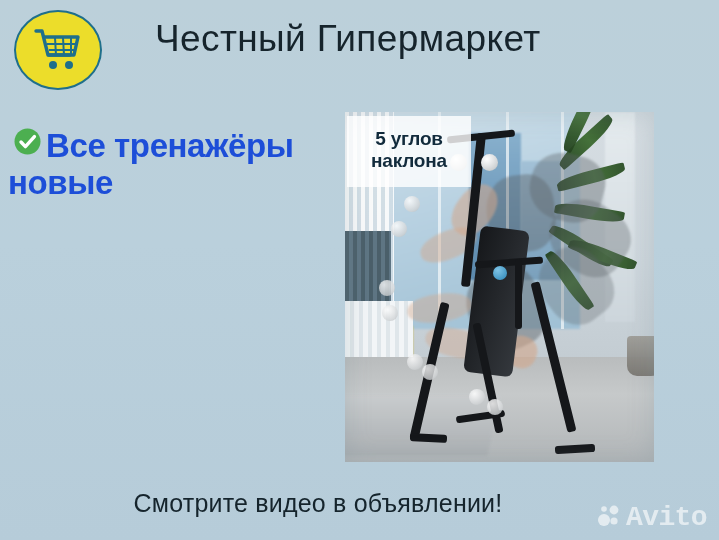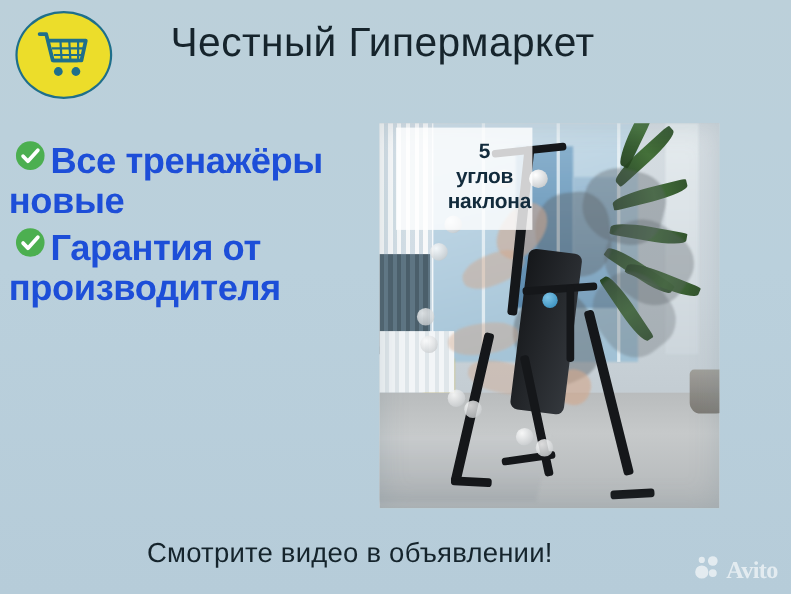--- a/index.html
+++ b/index.html
@@ -287,22 +287,22 @@
     position: absolute;
     right: 12px;
     bottom: 8px;
     z-index: 7;
     display: flex;
     align-items: center;
     gap: 5px;
     opacity: .62;
   }
   .wm-text {
-    font-family: Liberation Serif, serif;
-    font-size: 22px;
+    font-family: Liberation Mono, monospace;
+    font-size: 28px;
     font-weight: 700;
     color: #ffffff;
     letter-spacing: -0.6px;
     line-height: 1;
   }
 </style>
 </head>
 <body>
 
 <div id="ad-card">
@@ -338,29 +338,20 @@
       <span class="check-icon">
         <svg width="27" height="27" viewBox="0 0 27 27" aria-hidden="true">
           <circle cx="13.5" cy="13.5" r="13" fill="#4caf50"></circle>
           <path d="M7 14 l4.4 4.6 L20.4 8.6" fill="none" stroke="#ffffff" stroke-width="3.4" stroke-linecap="round" stroke-linejoin="round"></path>
         </svg>
       </span><span class="feature-text">Все тренажёры</span>
       <div class="feature-text">новые</div>
     </div>
 
 
-    <div class="feature-line">
-      <span class="check-icon">
-        <svg width="27" height="27" viewBox="0 0 27 27" aria-hidden="true">
-          <circle cx="13.5" cy="13.5" r="13" fill="#4caf50"></circle>
-          <path d="M7 14 l4.4 4.6 L20.4 8.6" fill="none" stroke="#ffffff" stroke-width="3.4" stroke-linecap="round" stroke-linejoin="round"></path>
-        </svg>
-      </span><span class="feature-text">Гарантия от</span>
-      <div class="feature-text">производителя</div>
-    </div>
 
 
   </div>
 
   <div class="photo">
     <div class="scene">
       <div class="wall"></div>
       <div class="window-glass"></div>
       <div class="bld-a"></div>
       <div class="bld-b"></div>
@@ -419,21 +410,21 @@
       <div class="roller" style="left:25%; top:72%; width:16px; height:16px; opacity:.8;"></div>
       <div class="roller" style="left:40%; top:79%; width:16px; height:16px; opacity:.85;"></div>
       <div class="roller" style="left:46%; top:82%; width:16px; height:16px; opacity:.85;"></div>
       <div class="roller" style="left:48%; top:44%; width:14px; height:14px;
            background:radial-gradient(circle at 35% 30%,#7fc4e6,#2b86b8);"></div>
     </div>
 
     <div class="photo-vignette"></div>
   </div>
 
-  <div class="photo-badge" style="left:360px; top:116px; position:absolute;padding-left:47px;">
+  <div class="photo-badge" style="left:347px; top:116px; position:absolute;">
     <span class="photo-badge-line">5 углов</span>
     <span class="photo-badge-line">наклона</span>
   </div>
 
   <div class="caption">Смотрите видео в объявлении!</div>
 
   <div class="watermark">
     <span>
       <svg width="24" height="24" viewBox="0 0 24 24" aria-hidden="true">
         <circle cx="7" cy="16" r="6" fill="#ffffff"></circle>

